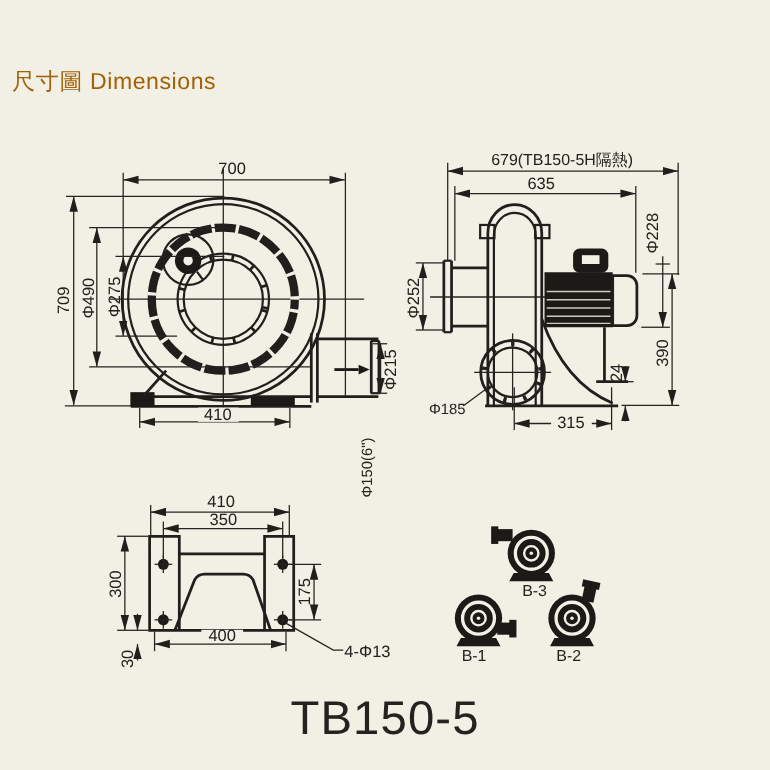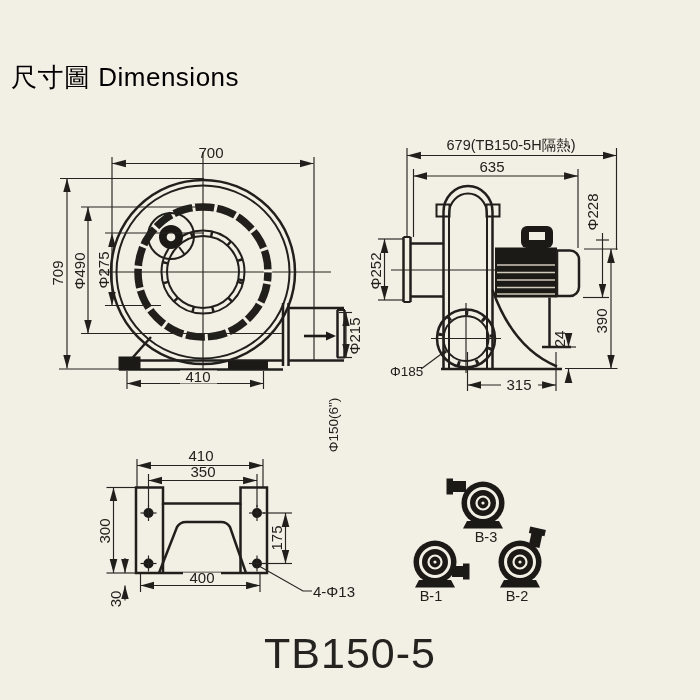--- a/index.html
+++ b/index.html
@@ -1,18 +1,18 @@
 <!DOCTYPE html>
 <html><head>
 <meta charset="utf-8">
 <style>
   html,body{margin:0;padding:0;}
   body{width:700px;height:700px;font-family:"Liberation Sans",sans-serif;}
   .page{position:relative;width:700px;height:700px;background:#f2efe5;overflow:hidden;}
-  .hdr{position:absolute;left:11px;top:60px;font-size:26px;color:#000000;letter-spacing:.5px;}
+  .hdr{position:absolute;left:11px;top:60px;font-size:21px;color:#a16207;letter-spacing:.5px;}
   .model{position:absolute;left:0;top:629px;width:820px;text-align:center;font-size:43px;color:#24231f;letter-spacing:1px;transform:translateX(-60px);}
   svg{position:absolute;left:0;top:0;}
   svg text{font-family:"Liberation Sans",sans-serif;fill:#22211d;}
   .dim{font-size:15px;}
   .dims{font-size:13.5px;}
   .big{font-size:14.5px;}
   .ol{stroke:#201f1c;stroke-width:2.5;fill:none;}
   .ol2{stroke:#201f1c;stroke-width:2;fill:none;}
   .tl{stroke:#262420;stroke-width:1.15;fill:none;}
   .dk{fill:#1b1a17;}

